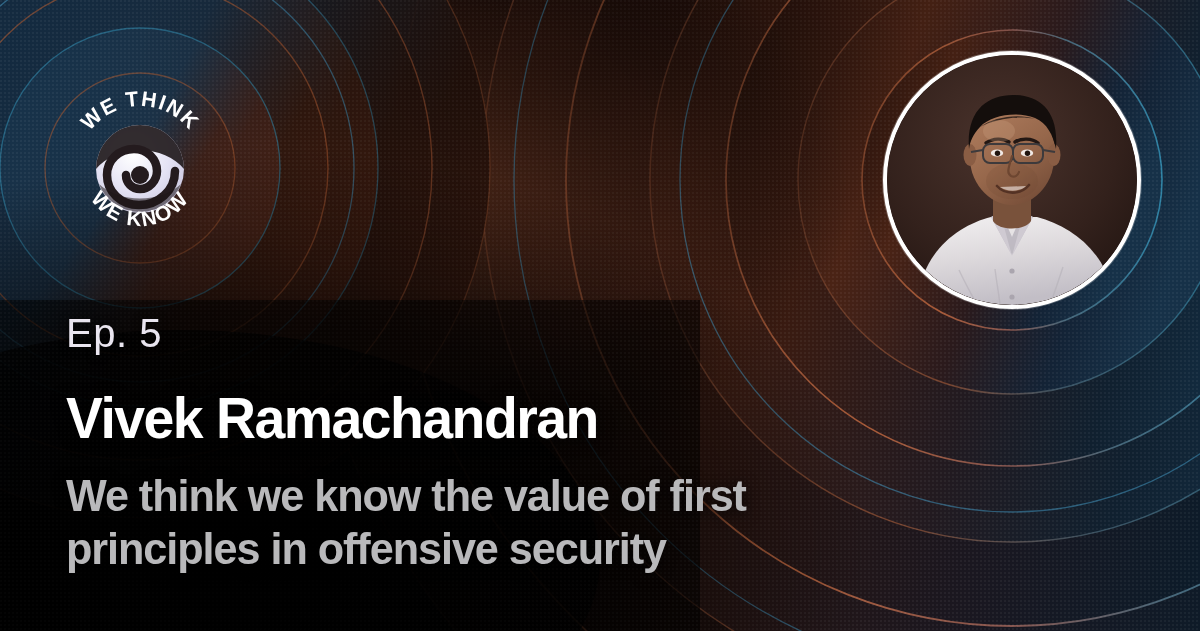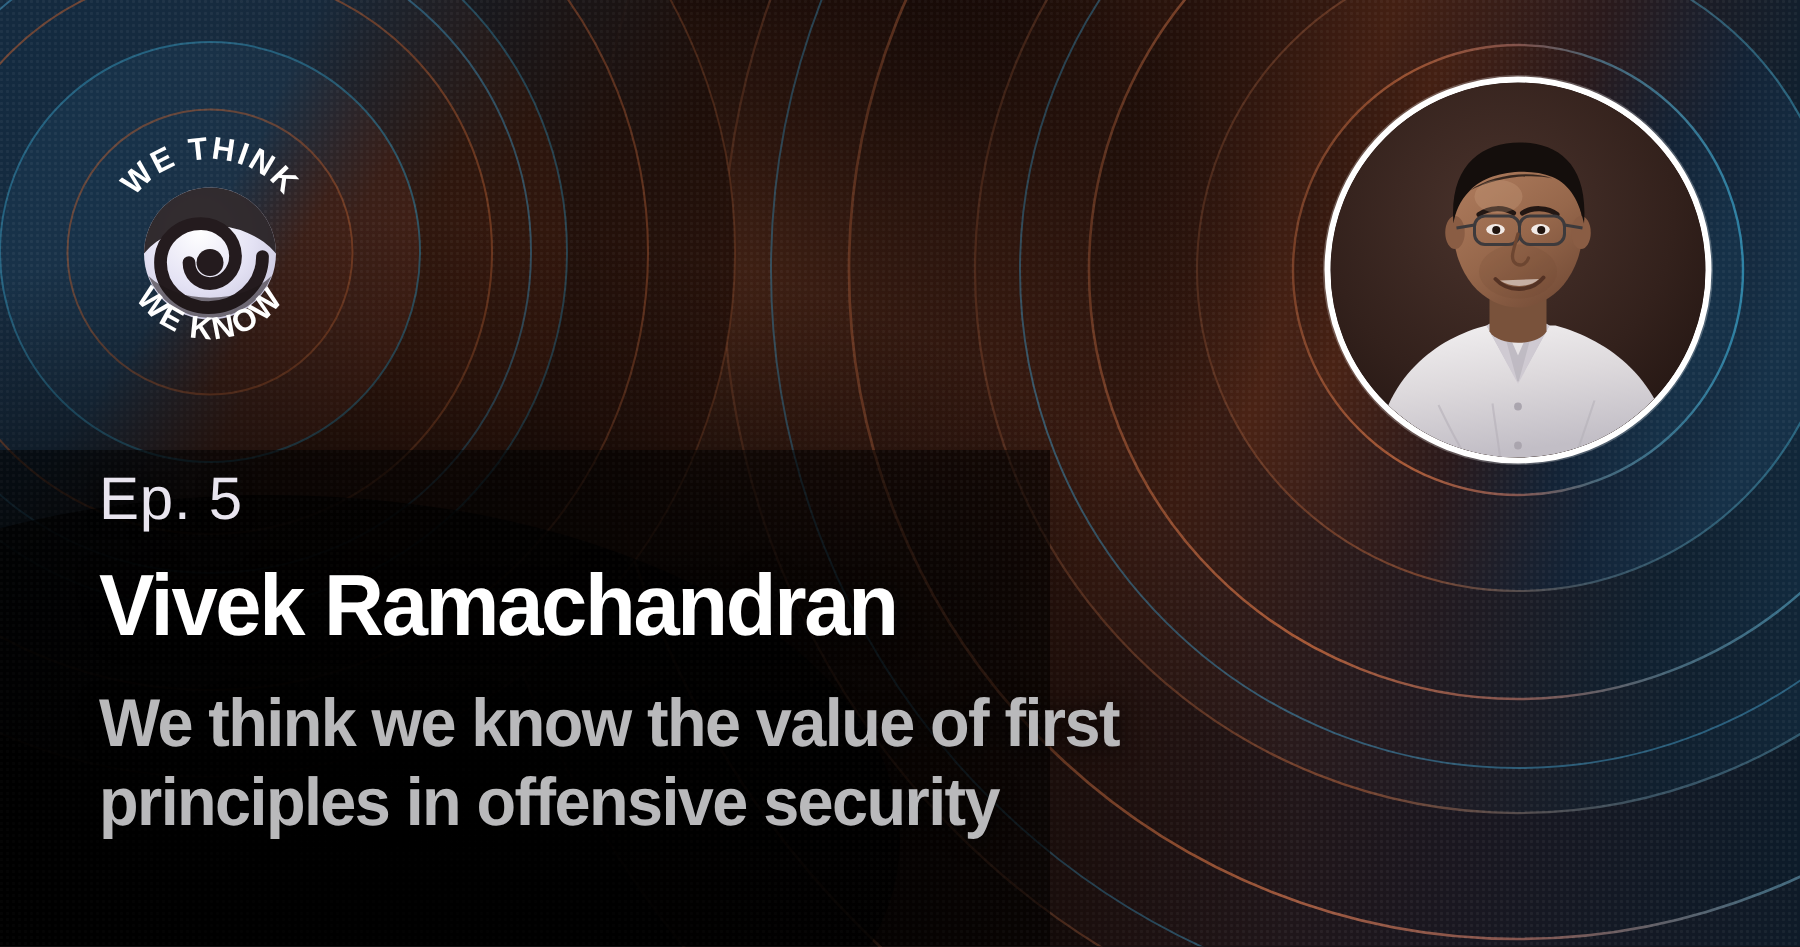--- a/index.html
+++ b/index.html
@@ -65,21 +65,21 @@
     position:absolute;
     left:66px; top:312px;
     width:820px;
   }
   .ep {
     font-size:40px;
     font-weight:300;
     letter-spacing:.5px;
     color:#e9e5ef;
     line-height:1.05;
-    margin-bottom:20px;
+    margin-bottom:34px;
     text-shadow:0 1px 10px rgba(0,0,0,.85);
   }
   .guest {
     font-size:58px;
     font-weight:bold;
     letter-spacing:-1.6px;
     color:#ffffff;
     line-height:1.04;
     margin-bottom:22px;
     text-shadow:0 2px 16px rgba(0,0,0,.9);

